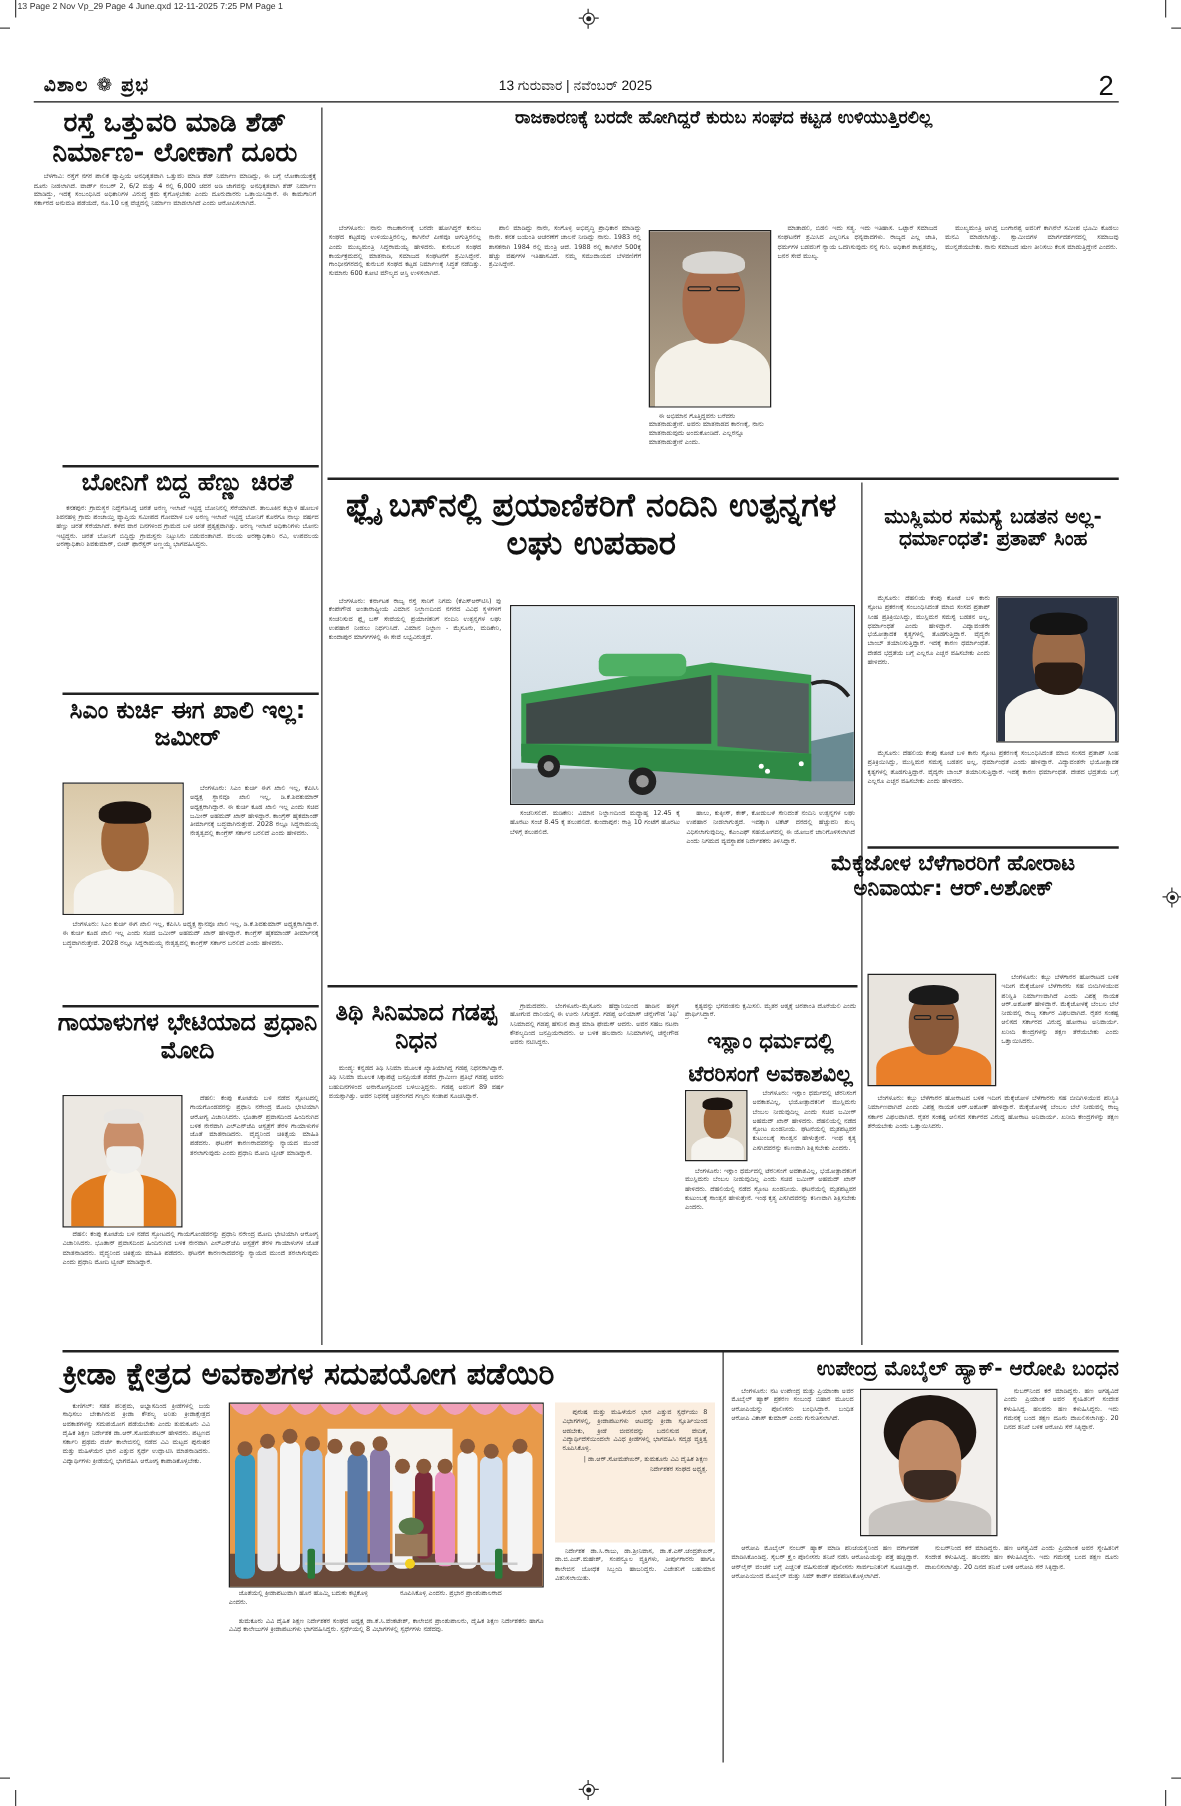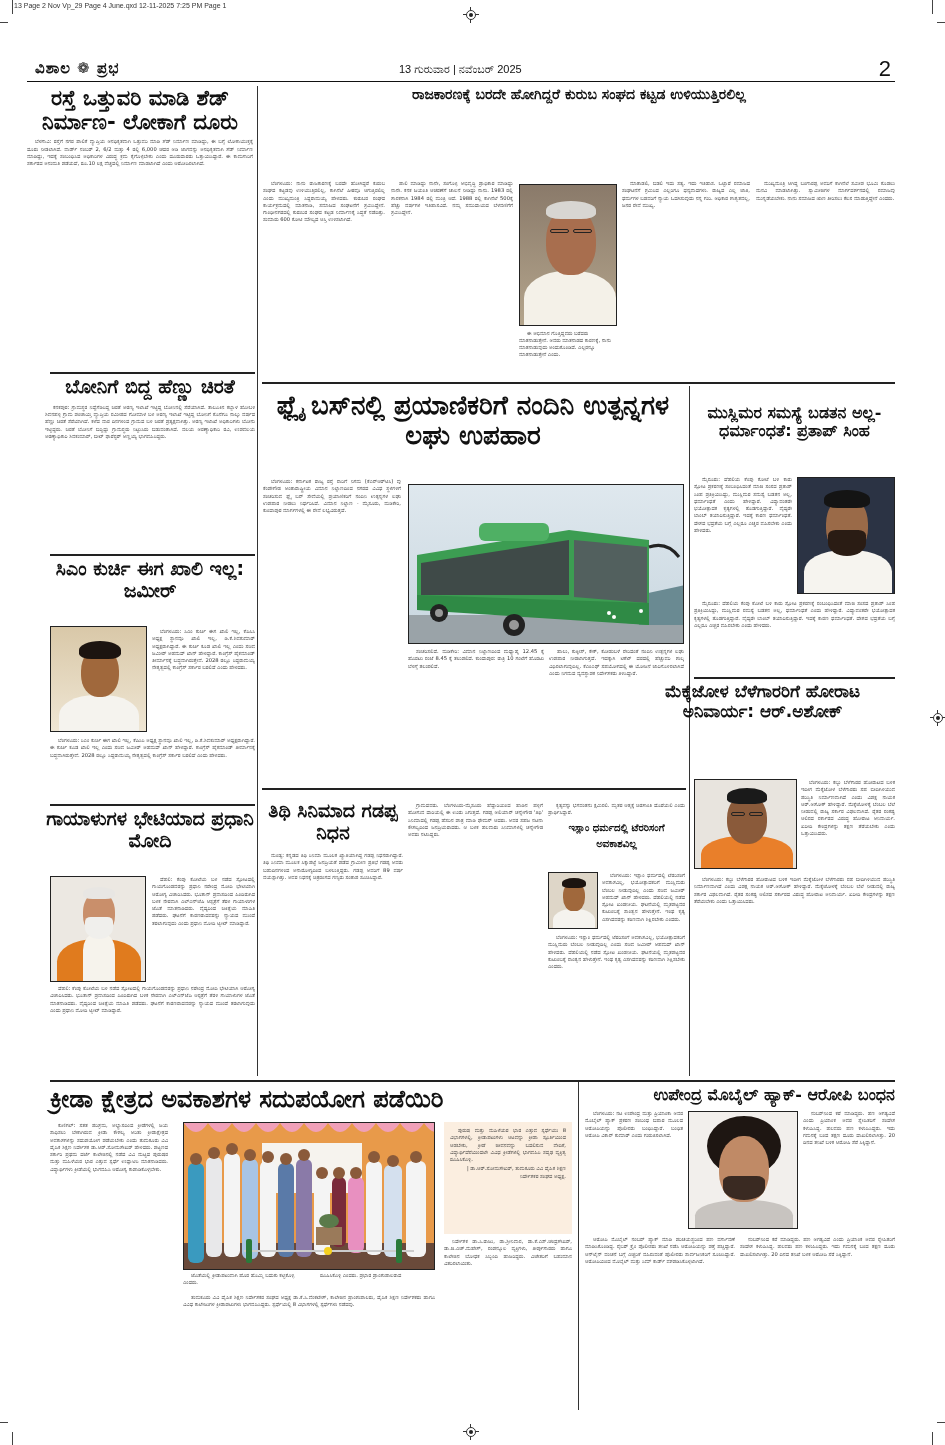--- a/index.html
+++ b/index.html
@@ -249,21 +249,21 @@
     <p>ಮಂಡ್ಯ: ಕನ್ನಡದ ತಿಥಿ ಸಿನಿಮಾ ಮೂಲಕ ಖ್ಯಾತಿಯಾಗಿದ್ದ ಗಡಪ್ಪ ನಿಧನರಾಗಿದ್ದಾರೆ. ತಿಥಿ ಸಿನಿಮಾ ಮೂಲಕ ಸಿಕ್ಕಾಪಟ್ಟೆ ಜನಪ್ರಿಯತೆ ಪಡೆದ ಗ್ರಾಮೀಣ ಪ್ರತಿಭೆ ಗಡಪ್ಪ ಅವರು ಬಹುದಿನಗಳಿಂದ ಅನಾರೋಗ್ಯದಿಂದ ಬಳಲುತ್ತಿದ್ದರು. ಗಡಪ್ಪ ಅವರಿಗೆ 89 ವರ್ಷ ವಯಸ್ಸಾಗಿತ್ತು. ಅವರ ನಿಧನಕ್ಕೆ ಚಿತ್ರರಂಗದ ಗಣ್ಯರು ಸಂತಾಪ ಸೂಚಿಸಿದ್ದಾರೆ.</p>
   </div>
 <div class="body" style="position:absolute;left:408px;top:802px;width:135px;height:272px;">
     <p>ಗ್ರಾಮದವರು. ಬೆಂಗಳೂರು-ಮೈಸೂರು ಹೆದ್ದಾರಿಯಿಂದ ಹಾಡಿನ ಹಳ್ಳಿಗೆ ಹೋಗುವ ದಾರಿಯಲ್ಲಿ ಈ ಊರು ಸಿಗುತ್ತದೆ. ಗಡಪ್ಪ ಅಲಿಯಾಸ್ ಚನ್ನೇಗೌಡ 'ತಿಥಿ' ಸಿನಿಮಾದಲ್ಲಿ ಗಡಪ್ಪ ಹೆಸರಿನ ಪಾತ್ರ ಮಾಡಿ ಫೇಮಸ್ ಆದರು. ಅವರ ಸಹಜ ನಟನಾ ಕೌಶಲ್ಯದಿಂದ ಜನಪ್ರಿಯರಾದರು. ಆ ಬಳಿಕ ಹಲವಾರು ಸಿನಿಮಾಗಳಲ್ಲಿ ಚನ್ನೇಗೌಡ ಅವರು ನಟಿಸಿದ್ದರು.</p>
   </div>
 
 <div class="body" style="position:absolute;left:548px;top:802px;width:137px;height:16px;">
     <p>ಕೃತ್ಯವನ್ನು ಭಗವಂತನು ಕ್ಷಮಿಸಲಿ. ಮೃತರ ಆತ್ಮಕ್ಕೆ ಚಿರಶಾಂತಿ ದೊರೆಯಲಿ ಎಂದು ಪ್ರಾರ್ಥಿಸಿದ್ದಾರೆ.</p>
   </div>
 <div class="story" style="left:548px;top:820px;width:137px;">
-  <div class="hl" style="font-size:10px;line-height:1.6;">ಇಸ್ಲಾಂ ಧರ್ಮದಲ್ಲಿ ಟೆರರಿಸಂಗೆ ಅವಕಾಶವಿಲ್ಲ</div>
+  <div class="hl" style="font-size:17px;line-height:1.6;">ಇಸ್ಲಾಂ ಧರ್ಮದಲ್ಲಿ ಟೆರರಿಸಂಗೆ ಅವಕಾಶವಿಲ್ಲ</div>
 </div>
 <div class="photo" style="left:548px;top:872px;width:50px;height:57px;">
   <div class="portrait">
     <div class="pp-bg" style="background:#ded6c8;"></div>
     <div class="pp-body" style="left:4px;top:36px;width:42px;height:24px;background:#f5f3ee;"></div>
     <div class="pp-head" style="left:14px;top:8px;width:22px;height:30px;background:#a0683c;"></div>
     <div class="pp-hair" style="left:13px;top:5px;width:24px;height:10px;background:#1c1410;"></div>
   </div>
 </div>
 <div class="body" style="position:absolute;left:602px;top:872px;width:83px;height:60px;">

